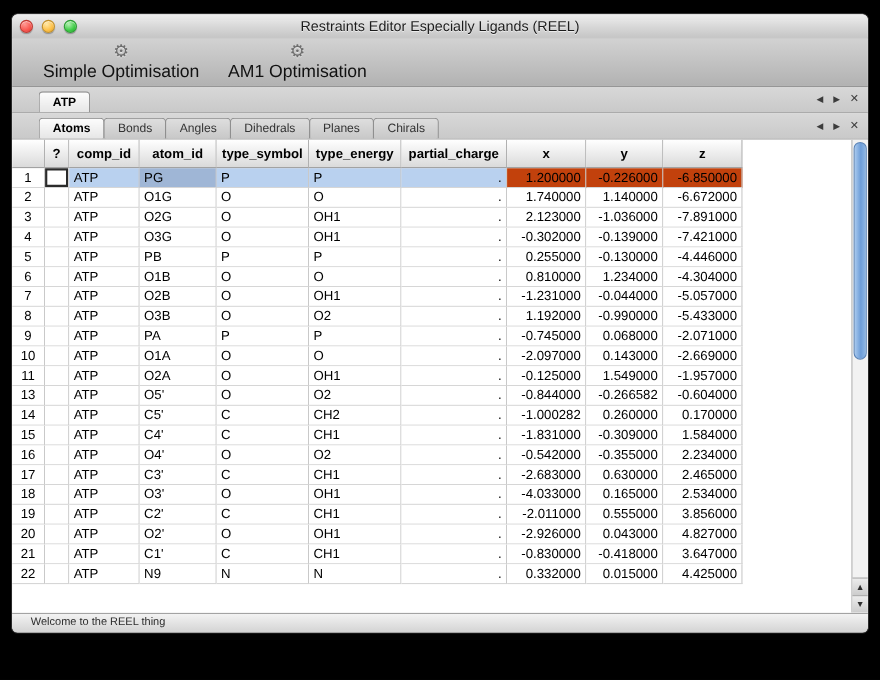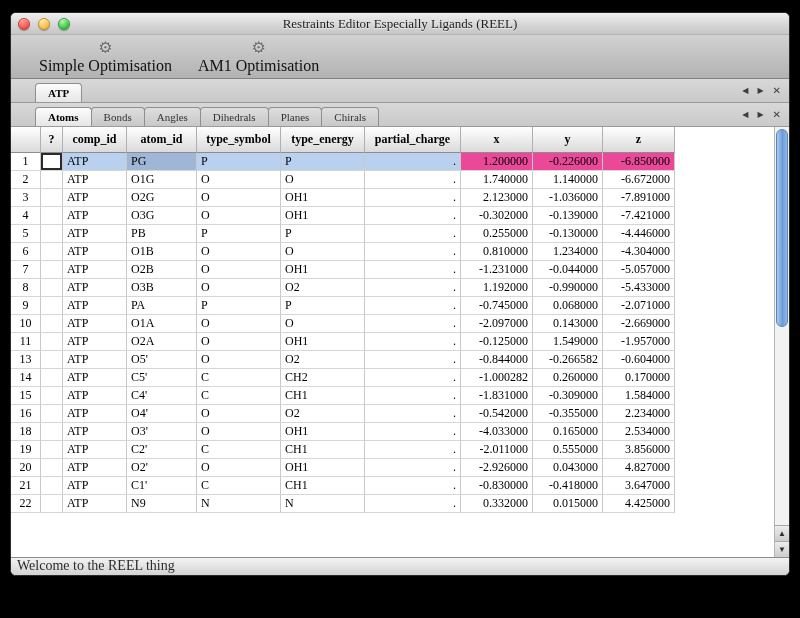--- a/index.html
+++ b/index.html
@@ -4,21 +4,21 @@
 <style>
   * { box-sizing: border-box; margin: 0; padding: 0; }
   html,body { width:800px; height:618px; overflow:hidden; background:#000;
     font-family:"Liberation Sans","DejaVu Sans",sans-serif; }
   .backdrop { position:relative; width:800px; height:618px; background:#000; }
 
   .window { position:absolute; left:10px; top:12px; width:780px; height:564px;
     background:#fff; border-radius:6px; overflow:hidden;
     border:1px solid #2a2a2a;
     box-shadow:0 14px 34px rgba(0,0,0,0.85), 0 2px 8px rgba(0,0,0,0.6);
-    display:flex; flex-direction:column;font-family:Liberation Serif, serif; }
+    display:flex; flex-direction:column; }
 
   
   .titlebar { height:22px; flex:0 0 22px; position:relative;
     background:linear-gradient(#efefef,#d7d7d7 55%,#c6c6c6);
     border-bottom:1px solid #b2b2b2; }
   .title { text-align:center; font-size:13px; line-height:21px; color:#1c1c1c;
     text-shadow:0 1px 0 rgba(255,255,255,0.6); }
   .traffic { position:absolute; left:7px; top:5px; display:flex; gap:8px; }
   .light { width:12px; height:12px; border-radius:50%; display:inline-block;
     box-shadow:inset 0 1px 1px rgba(255,255,255,0.6), 0 1px 1px rgba(0,0,0,0.3); }
@@ -58,37 +58,37 @@
   table.atoms td { height:18px; font-size:12px; line-height:17px; color:#000;
     border-right:1px solid #c9c9c9; border-bottom:1px solid #d6d6d6;
     padding:0 4px; white-space:nowrap; overflow:hidden; background:#fff; }
   td.c-n { text-align:center; border-right:1px solid #b0b0b0; }
   td.c-atom_id { background:#a9b6c6; }
   td.c-x, td.c-y, td.c-z { background:#b7dadd; text-align:right; padding-right:6px; }
   td.c-partial_charge { text-align:right; padding-right:6px; }
   tr.selected td.c-comp_id, tr.selected td.c-type_symbol,
   tr.selected td.c-type_energy, tr.selected td.c-partial_charge { background:#b9d1ef; }
   tr.selected td.c-atom_id { background:#9fb6d6; }
-  tr.selected td.c-x, tr.selected td.c-y, tr.selected td.c-z { background:#ec4899;margin-top:24px; }
+  tr.selected td.c-x, tr.selected td.c-y, tr.selected td.c-z { background:#c2410c;margin-top:24px; }
   tr.selected td.c-q { box-shadow:inset 0 0 0 2px #2b2b2b; background:#fff; }
 
   
   .vscroll { position:absolute; top:0; right:0; width:15px; height:100%;
     background:#f2f2f2; border-left:1px solid #b5b5b5; }
   .vthumb { position:absolute; top:2px; left:1px; width:12px; height:198px;
     border-radius:7px; border:1px solid #5b84b8;
     background:linear-gradient(90deg,#a9c9ee,#6d9dd8 55%,#8fb8e6); }
   .vbtns { position:absolute; bottom:0; left:0; width:100%; }
   .vbtn { height:16px; text-align:center; font-size:8px; line-height:16px; color:#2e2e2e;
     background:linear-gradient(#ececec,#cccccc); border-top:1px solid #a8a8a8; }
 
   
   .statusbar { height:18px; flex:0 0 18px; background:linear-gradient(#f3f3f3,#d3d3d3);
-    border-top:1px solid #8d8d8d; font-size:14px; line-height:16px; color:#2c2c2c;
-    padding-left:6px; }
+    border-top:1px solid #8d8d8d; font-size:10px; line-height:16px; color:#2c2c2c;
+    padding-left:17px; }
 </style>
 </head>
 <body>
 
 <div class="backdrop">
   <div class="window">
 
     <div class="titlebar">
       <div class="traffic">
         <span class="light red"></span>
@@ -335,20 +335,32 @@
               <td class="c-comp_id">ATP</td>
               <td class="c-atom_id">O4'</td>
               <td class="c-type_symbol">O</td>
               <td class="c-type_energy">O2</td>
               <td class="c-partial_charge">.</td>
               <td class="c-x">-0.542000</td>
               <td class="c-y">-0.355000</td>
               <td class="c-z">2.234000</td>
             </tr>
             <tr>
+              <td class="c-n">17</td>
+              <td class="c-q"></td>
+              <td class="c-comp_id">ATP</td>
+              <td class="c-atom_id">C3'</td>
+              <td class="c-type_symbol">C</td>
+              <td class="c-type_energy">CH1</td>
+              <td class="c-partial_charge">.</td>
+              <td class="c-x">-2.683000</td>
+              <td class="c-y">0.630000</td>
+              <td class="c-z">2.465000</td>
+            </tr>
+            <tr>
               <td class="c-n">18</td>
               <td class="c-q"></td>
               <td class="c-comp_id">ATP</td>
               <td class="c-atom_id">O3'</td>
               <td class="c-type_symbol">O</td>
               <td class="c-type_energy">OH1</td>
               <td class="c-partial_charge">.</td>
               <td class="c-x">-4.033000</td>
               <td class="c-y">0.165000</td>
               <td class="c-z">2.534000</td>

